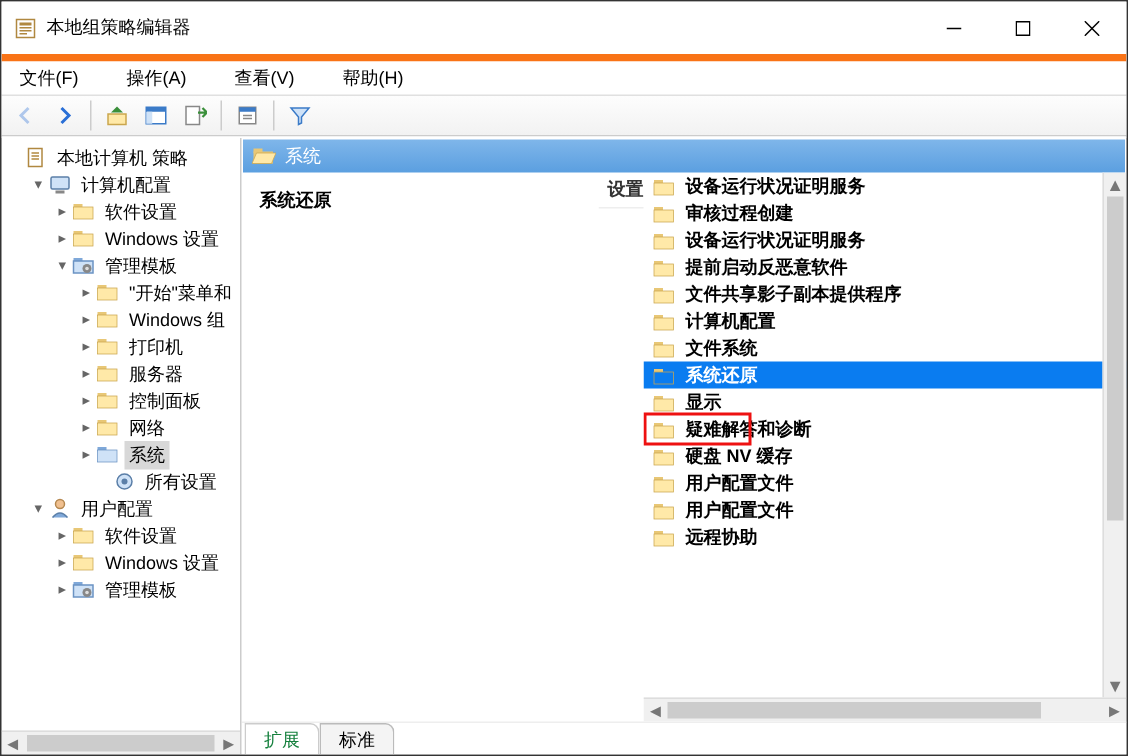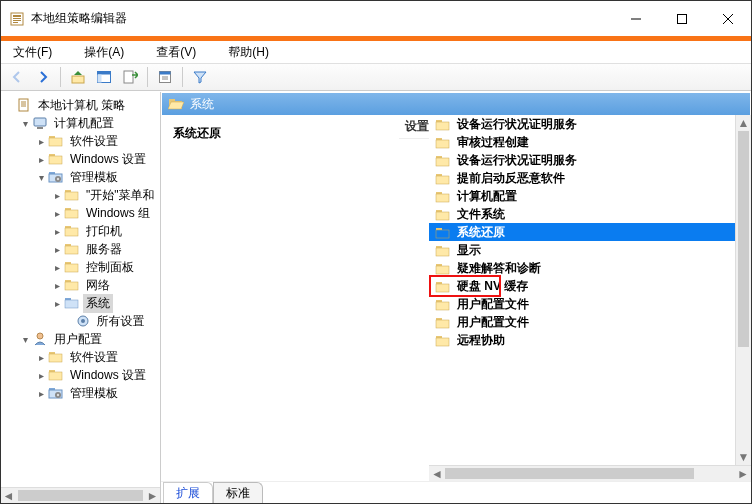--- a/index.html
+++ b/index.html
@@ -57,21 +57,21 @@
 .list-vscroll .track { flex:1; position:relative; }
 .list-vscroll .thumb { position:absolute; left:2px; right:2px; top:0; height:68%; background:#ccc; }
 .list-hscroll { position:absolute; left:0; right:0; bottom:0; height:16px; background:#f0f0f0; border-top:1px solid #ddd; display:flex; }
 .list-hscroll .arr { width:16px; display:flex; align-items:center; justify-content:center; color:#777;}
 .list-hscroll .track { flex:1; position:relative; }
 .list-hscroll .thumb { position:absolute; top:2px; bottom:2px; left:0; width:86%; background:#ccc; }
 
 
 .tabs { height: 22px; display: flex; align-items: flex-end; padding-left: 2px; background:#fff; border-top:1px solid #eee; }
 .tab { padding: 2px 12px 1px 12px; border: 1px solid #bbb; border-bottom: none; border-top-right-radius: 6px; font-size:12px; background: #f4f4f4; position: relative; }
-.tab.inactive { background: #fff; border-color:#ccc; color:#1d4ed8; }
+.tab.inactive { background: #fff; border-color:#ccc; color:#15803d; }
 
 
 .folder rect.tab { fill:#e8c776; }
 .folder rect.body { fill:#ffe9a8; stroke:#caa64e; stroke-width:.5; }
 .folder-blue rect.tab { fill:#7fa8d9; }
 .folder-blue rect.body { fill:#cfe2f7; stroke:#6b93c3; }
 .folder-open polygon.front { fill:#ffe9a8; stroke:#caa64e; stroke-width:.5; }
 </style>
 </head>
 <body>
@@ -355,20 +355,27 @@
                   <rect class="body" x="1" y="5" width="13" height="8"></rect>
                 </svg></span>
               <span>设备运行状况证明服务</span>
             </div>
             <div class="row">
               <span class="ic"><svg viewBox="0 0 16 16" class="folder ">
                   <rect class="tab" x="1" y="3" width="6" height="3"></rect>
                   <rect class="body" x="1" y="5" width="13" height="8"></rect>
                 </svg></span>
               <span>提前启动反恶意软件</span>
+            </div>
+            <div class="row">
+              <span class="ic"><svg viewBox="0 0 16 16" class="folder ">
+                  <rect class="tab" x="1" y="3" width="6" height="3"></rect>
+                  <rect class="body" x="1" y="5" width="13" height="8"></rect>
+                </svg></span>
+              <span>文件共享影子副本提供程序</span>
             </div>
             <div class="row">
               <span class="ic"><svg viewBox="0 0 16 16" class="folder ">
                   <rect class="tab" x="1" y="3" width="6" height="3"></rect>
                   <rect class="body" x="1" y="5" width="13" height="8"></rect>
                 </svg></span>
               <span>计算机配置</span>
             </div>
             <div class="row">
               <span class="ic"><svg viewBox="0 0 16 16" class="folder ">

